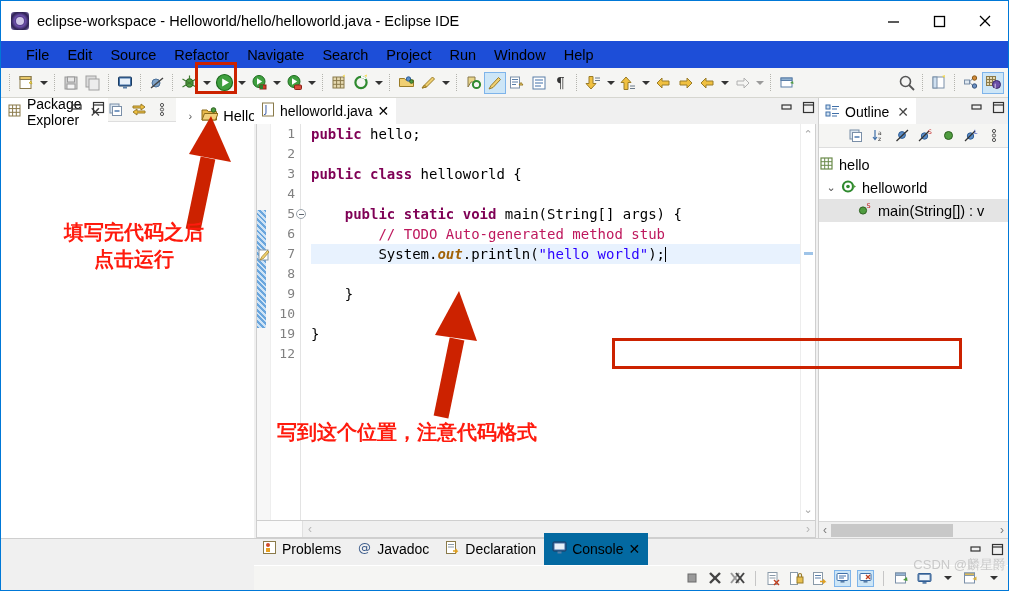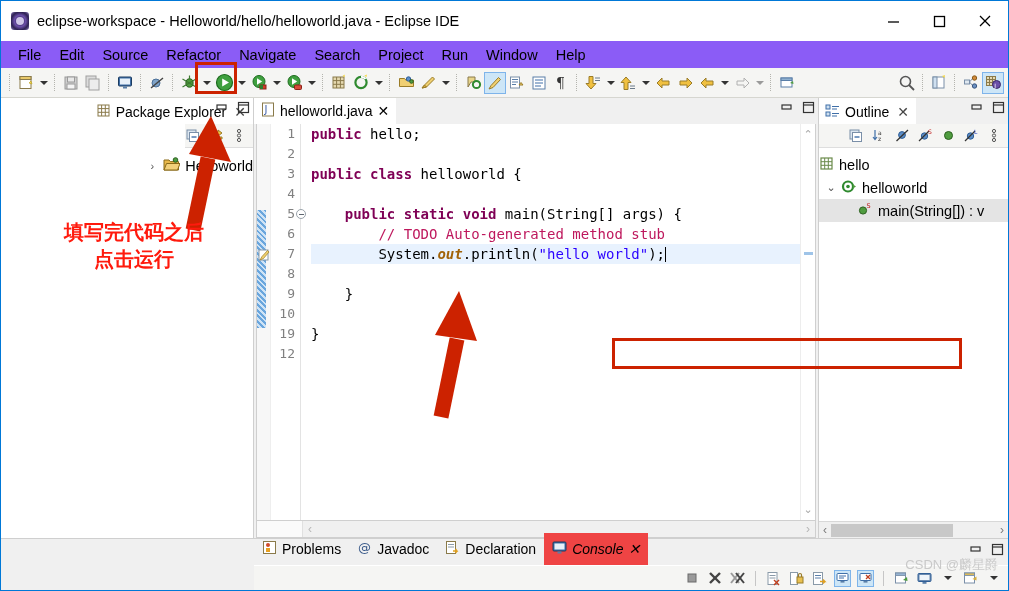--- a/index.html
+++ b/index.html
@@ -52,23 +52,23 @@
   .winbtn {
     width: 46px; height: 40px;
     display: flex; align-items: center; justify-content: center;
     background: transparent;
   }
   .winbtn svg { display: block; }
 
   
   .menubar {
     height: 27px; flex: 0 0 27px;
-    background: #8b5cf6;
+    background: #1d4ed8;
     display: flex; align-items: center;
-    padding-left: 8px;
+    padding-left: 16px;
   }
   .menu-item {
     font-size: 14.5px; color: #000;
     padding: 2px 9px;
     white-space: nowrap;
   }
 
   
   .toolbar {
     height: 30px; flex: 0 0 30px;
@@ -149,25 +149,24 @@
     background: #f5f5f3;
     border-bottom: 1px solid #dedede;
     display: flex; align-items: center; justify-content: flex-end;
     gap: 7px; padding-right: 6px;
   }
   .vt-ic { width: 16px; height: 16px; display: flex; align-items: center; justify-content: center; }
 
   
   .pkg-panel {
     width: 253px; flex: 0 0 253px;
-    display: flex; flex-direction: column;
+    display: flex; 
     background: #ffffff;
     border-right: 1px solid #cfcfcf;
     position: relative;
-    align-items: flex-end;
   }
   .pkg-tree { flex: 1 1 auto; background: #fff; padding-top: 7px; }
   .tree-row {
     display: flex; align-items: center; gap: 5px;
     height: 22px; padding-left: 8px; font-size: 14.5px;
   }
   .tw {
     width: 12px; flex: 0 0 12px; text-align: center;
     color: #555; font-size: 11px;
   }
@@ -316,21 +315,21 @@
     position: relative;
   }
   .bottom-tabs {
     height: 26px; display: flex; align-items: flex-end;
     position: relative; background: #f0f0f0;
   }
   .btab {
     height: 26px; display: flex; align-items: center; gap: 5px;
     padding: 16px 8px; font-size: 14px;
   }
-  .btab.active { background: #ef4444; font-style: italic; }
+  .btab.active { background: #0369a1; }
   .bottom-ctrls {
     position: absolute; right: 4px; top: 4px;
     display: flex; gap: 9px; align-items: center;
   }
   .console-toolbar {
     flex: 1 1 auto;
     background: #f5f5f3;
     border-top: 1px solid #ffffff;
     display: flex; align-items: center; justify-content: flex-end;
     gap: 6px; padding-right: 6px;
@@ -357,21 +356,21 @@
   #anno2 { left: 276px; top: 418px; }
 
   .arrow-svg {
     position: absolute;
     z-index: 45;
     pointer-events: none;
   }
 
   .watermark {
     position: absolute;
-    right: 10px; bottom: 16px;
+    right: 2px; bottom: 16px;
     color: #c9c9c9;
     font-size: 13px;
     z-index: 60;
     pointer-events: none;
     white-space: nowrap;
   }
 </style>
 </head>
 <body>
 
@@ -1086,20 +1085,23 @@
           <span class="caret"></span>
         </span>
     </div>
   </div>
 
   <div class="anno" id="anno1">
     <div>填写完代码之后</div>
     <div>点击运行</div>
   </div>
 
+  <div class="anno" id="anno2">
+    <div>写到这个位置，注意代码格式</div>
+  </div>
 
   <svg class="arrow-svg" style="left:150px; top:95px; width:120px; height:140px;" viewBox="0 0 120 140">
     <path d="M42 134 L57 62" stroke="#cc2200" stroke-width="15" stroke-linecap="butt" fill="none"></path>
     <polygon points="60,20 80,66 38,58" fill="#cc2200"></polygon>
   </svg>
 
   <svg class="arrow-svg" style="left:380px; top:268px; width:120px; height:150px;" viewBox="0 0 120 150">
     <path d="M60 148 L76 70" stroke="#cc2200" stroke-width="15" stroke-linecap="butt" fill="none"></path>
     <polygon points="78,22 96,72 54,66" fill="#cc2200"></polygon>
   </svg>

